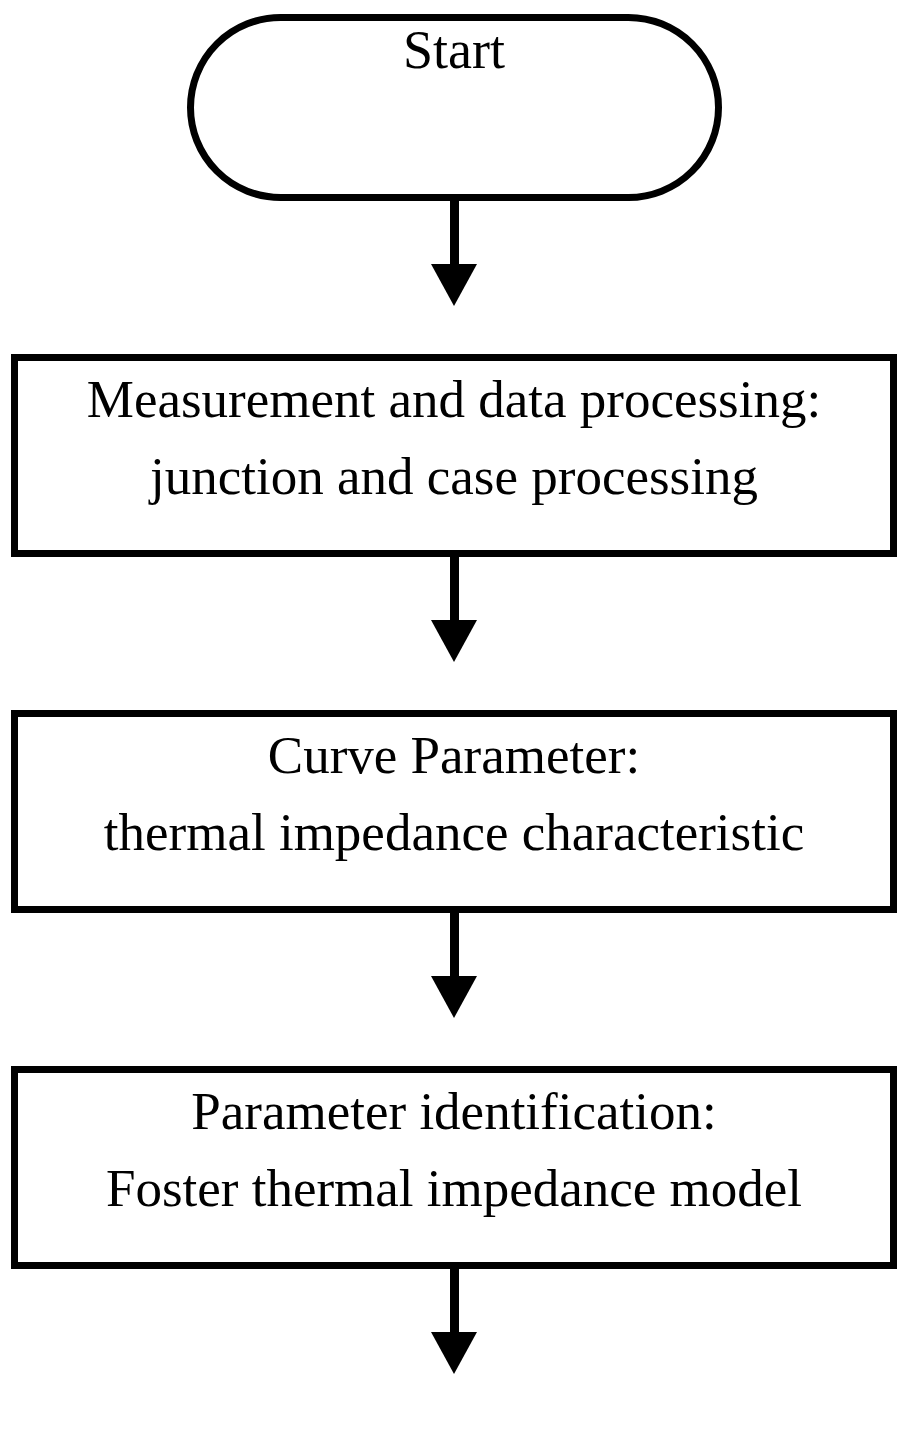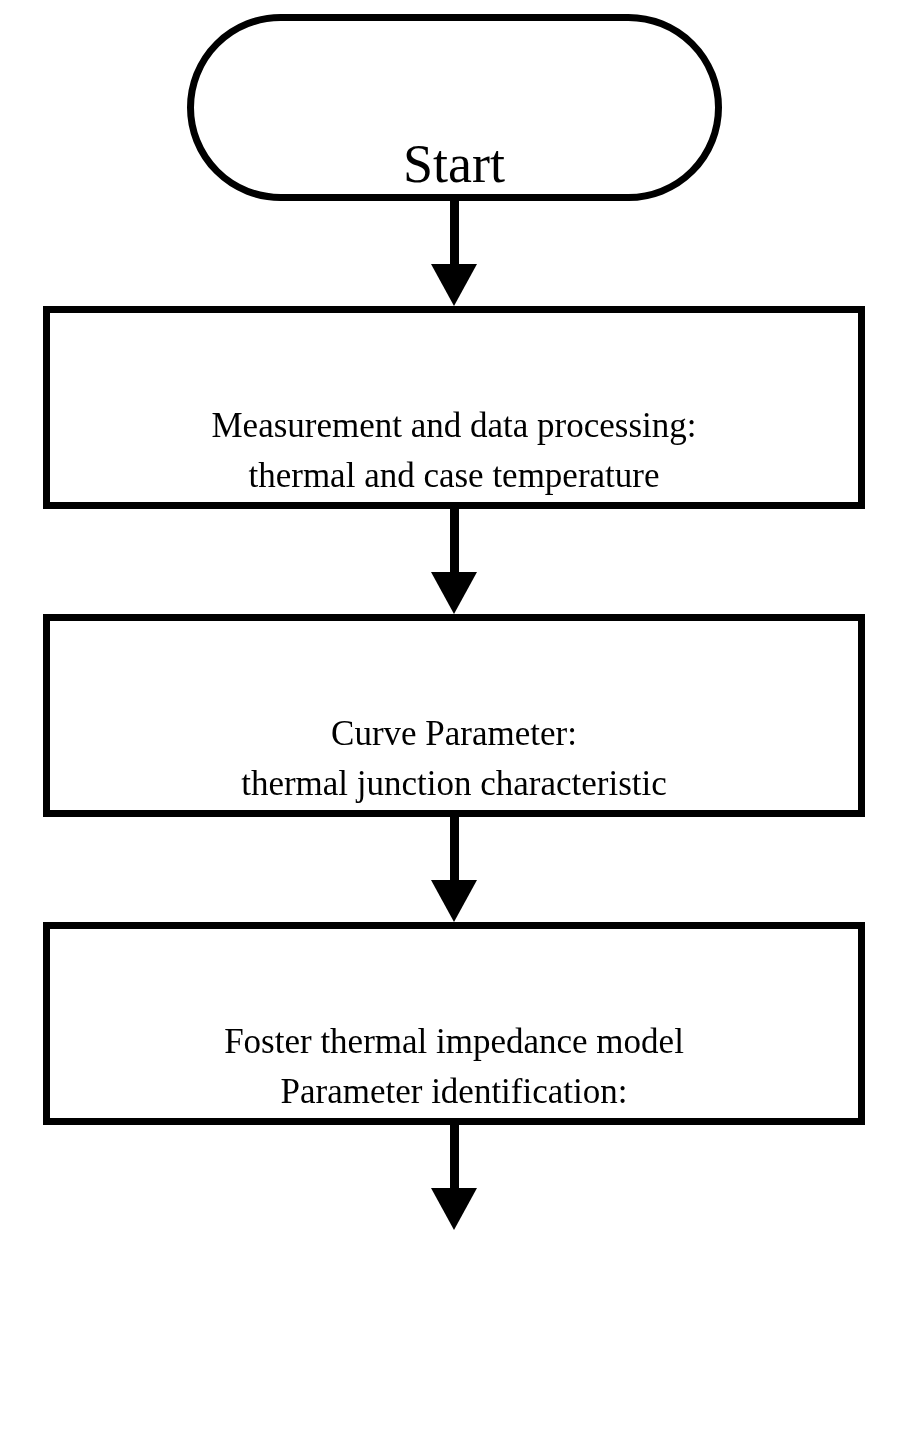--- a/index.html
+++ b/index.html
@@ -24,36 +24,37 @@
     color: #000000;
     background: #ffffff;
   }
   .node {
     box-sizing: border-box;
     background: #ffffff;
     border: 7px solid #000000;
     display: flex;
     flex-direction: column;
     align-items: center;
-    justify-content: flex-end;
+    justify-content: flex-start;
     text-align: center;
     flex: 0 0 auto;
   }
   .terminator {
     width: 535px;
     height: 187px;
     border-radius: 94px;
     font-size: 54px;
     line-height: 1.1;
   }
   .process {
-    width: 822px;
+    width: 886px;
     height: 203px;
-    font-size: 35px;
+    font-size: 53px;
     line-height: 1.45;
+    margin-top: 48px;
   }
   .process .line {
     white-space: nowrap;
   }
   .connector {
     flex: 0 0 auto;
     height: 105px;
     display: flex;
     flex-direction: column;
     align-items: center;
@@ -80,41 +81,41 @@
     <span class="label">Start</span>
   </div>
 
   <div class="connector">
     <div class="shaft"></div>
     <div class="head"></div>
   </div>
 
   <div class="node process">
     <div class="line">Measurement and data processing:</div>
-    <div class="line">thermal and case temperature</div>
+    <div class="line">junction and case processing</div>
   </div>
 
   <div class="connector">
     <div class="shaft"></div>
     <div class="head"></div>
   </div>
 
   <div class="node process">
     <div class="line">Curve Parameter:</div>
-    <div class="line">thermal junction characteristic</div>
+    <div class="line">thermal impedance characteristic</div>
   </div>
 
   <div class="connector">
     <div class="shaft"></div>
     <div class="head"></div>
   </div>
 
   <div class="node process">
+    <div class="line">Parameter identification:</div>
     <div class="line">Foster thermal impedance model</div>
-    <div class="line">Parameter identification:</div>
   </div>
 
   <div class="connector">
     <div class="shaft"></div>
     <div class="head"></div>
   </div>
 
 
 </div>
 

